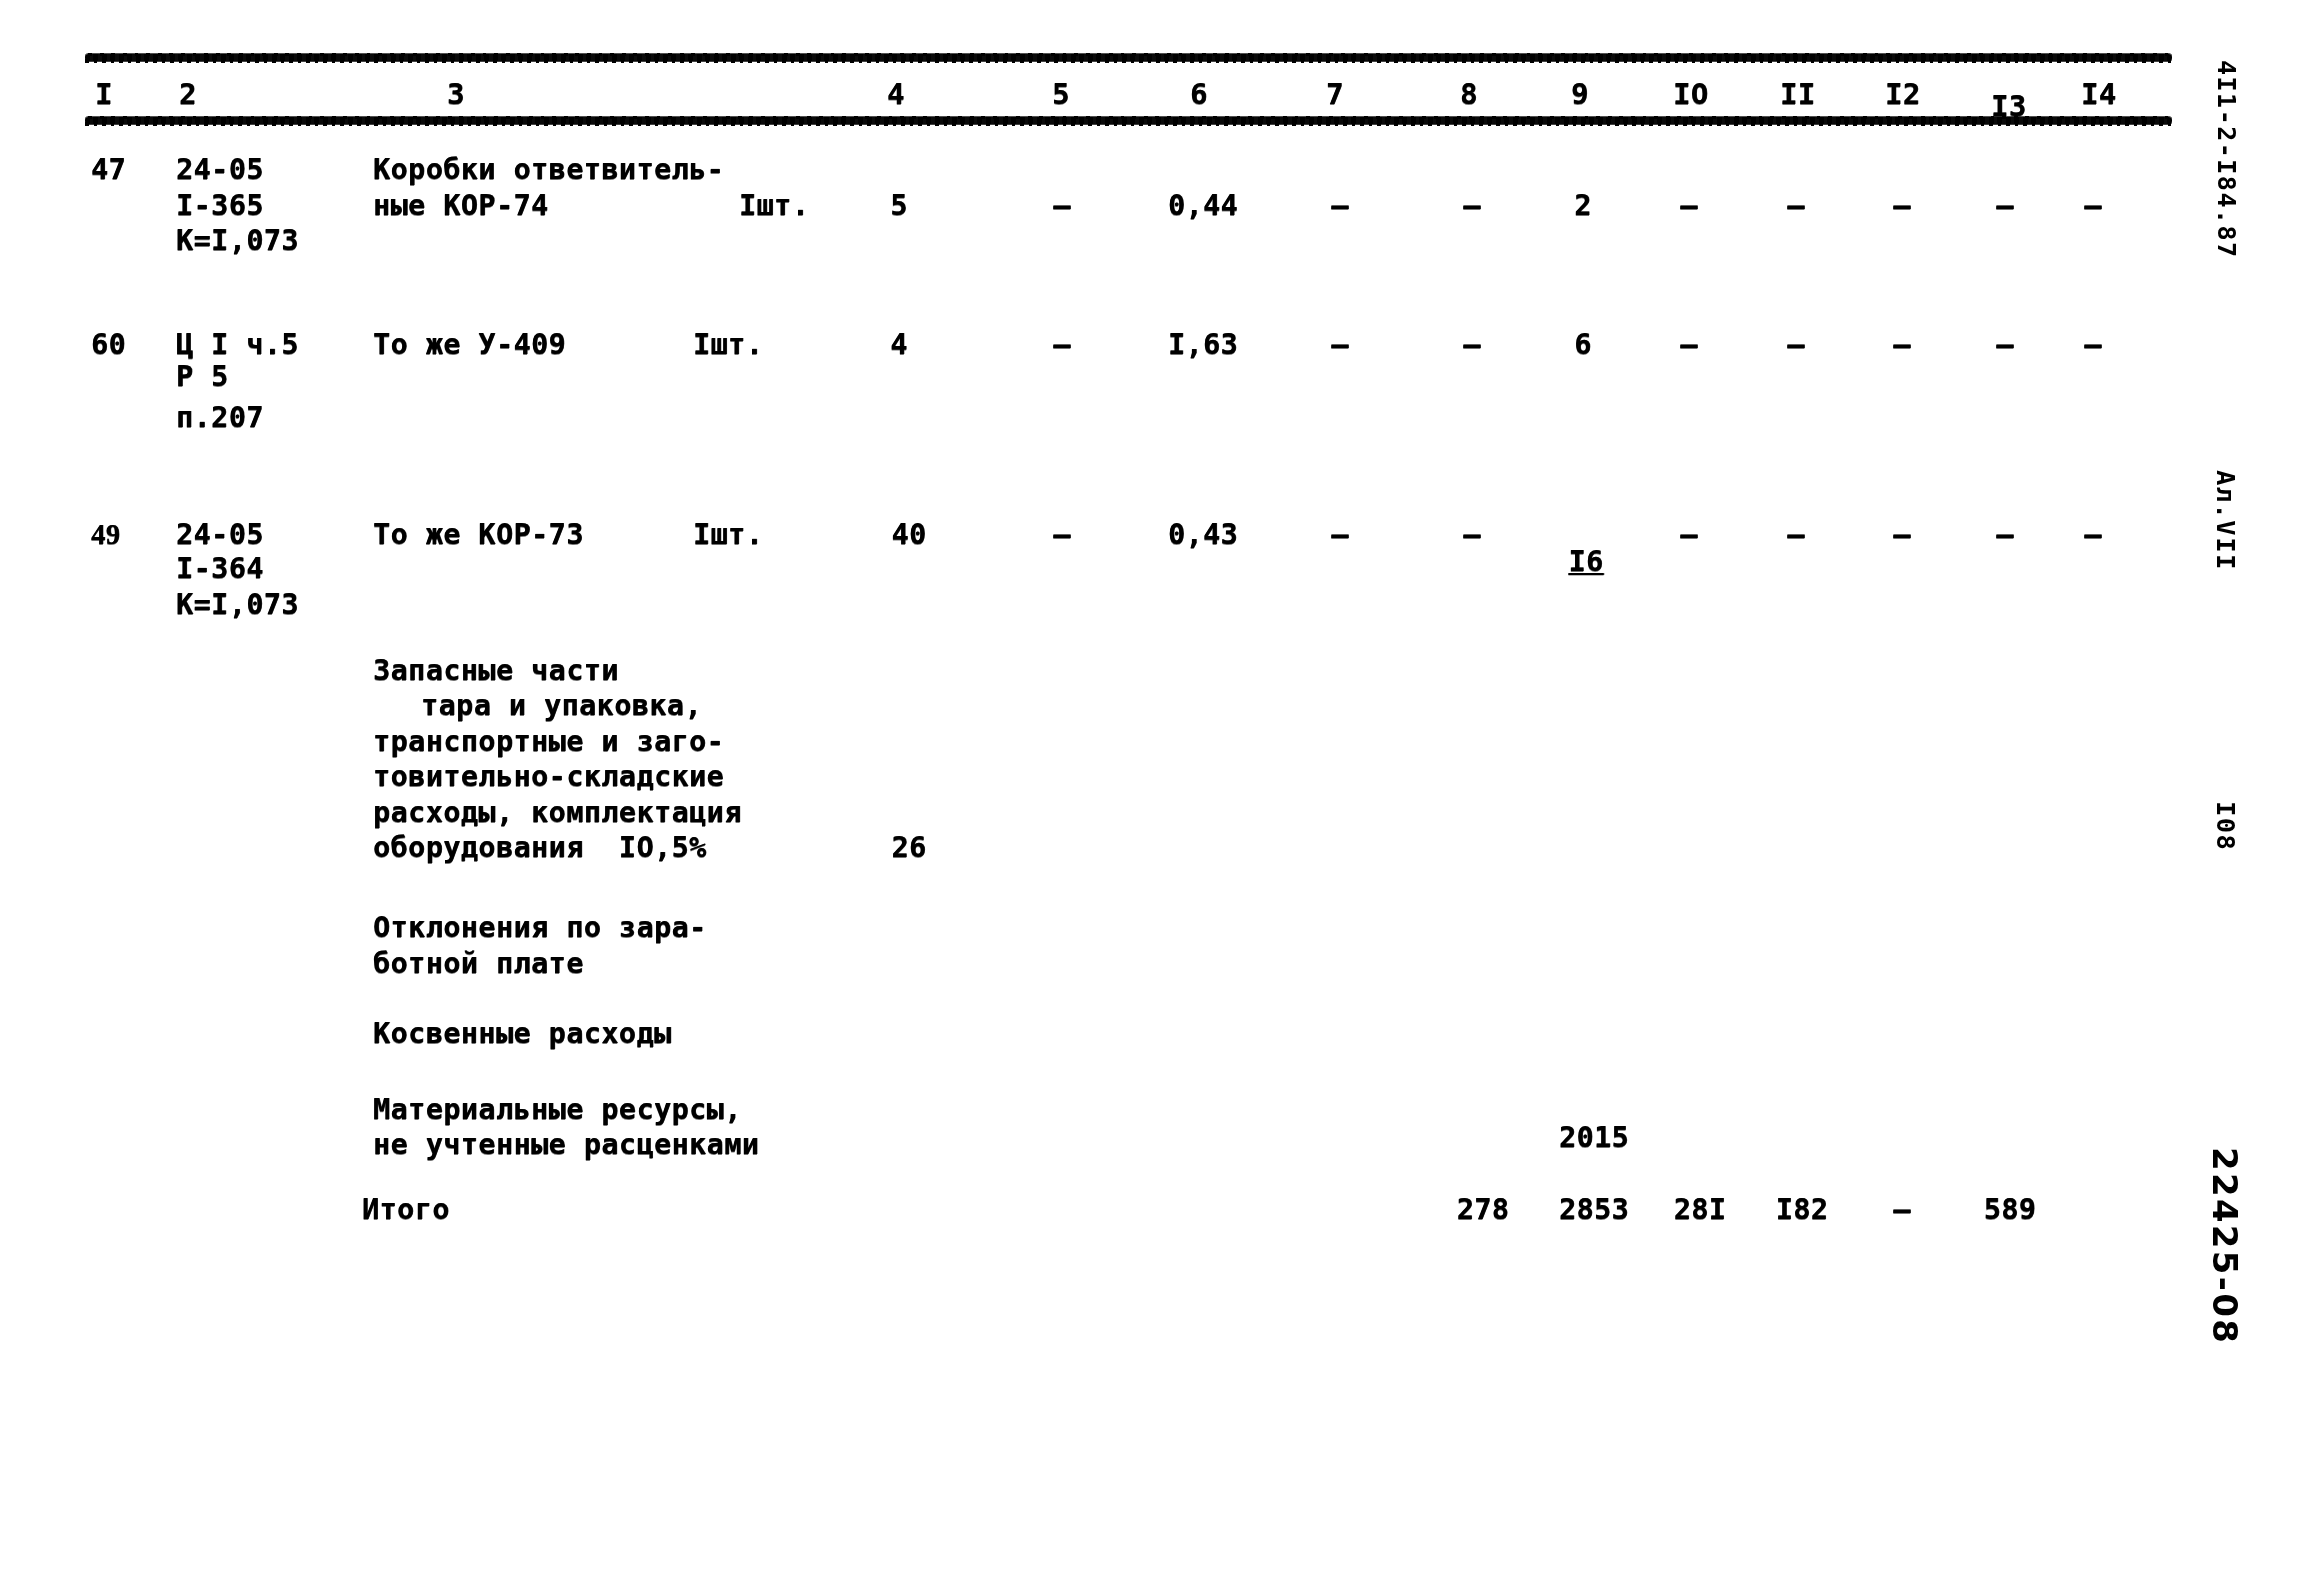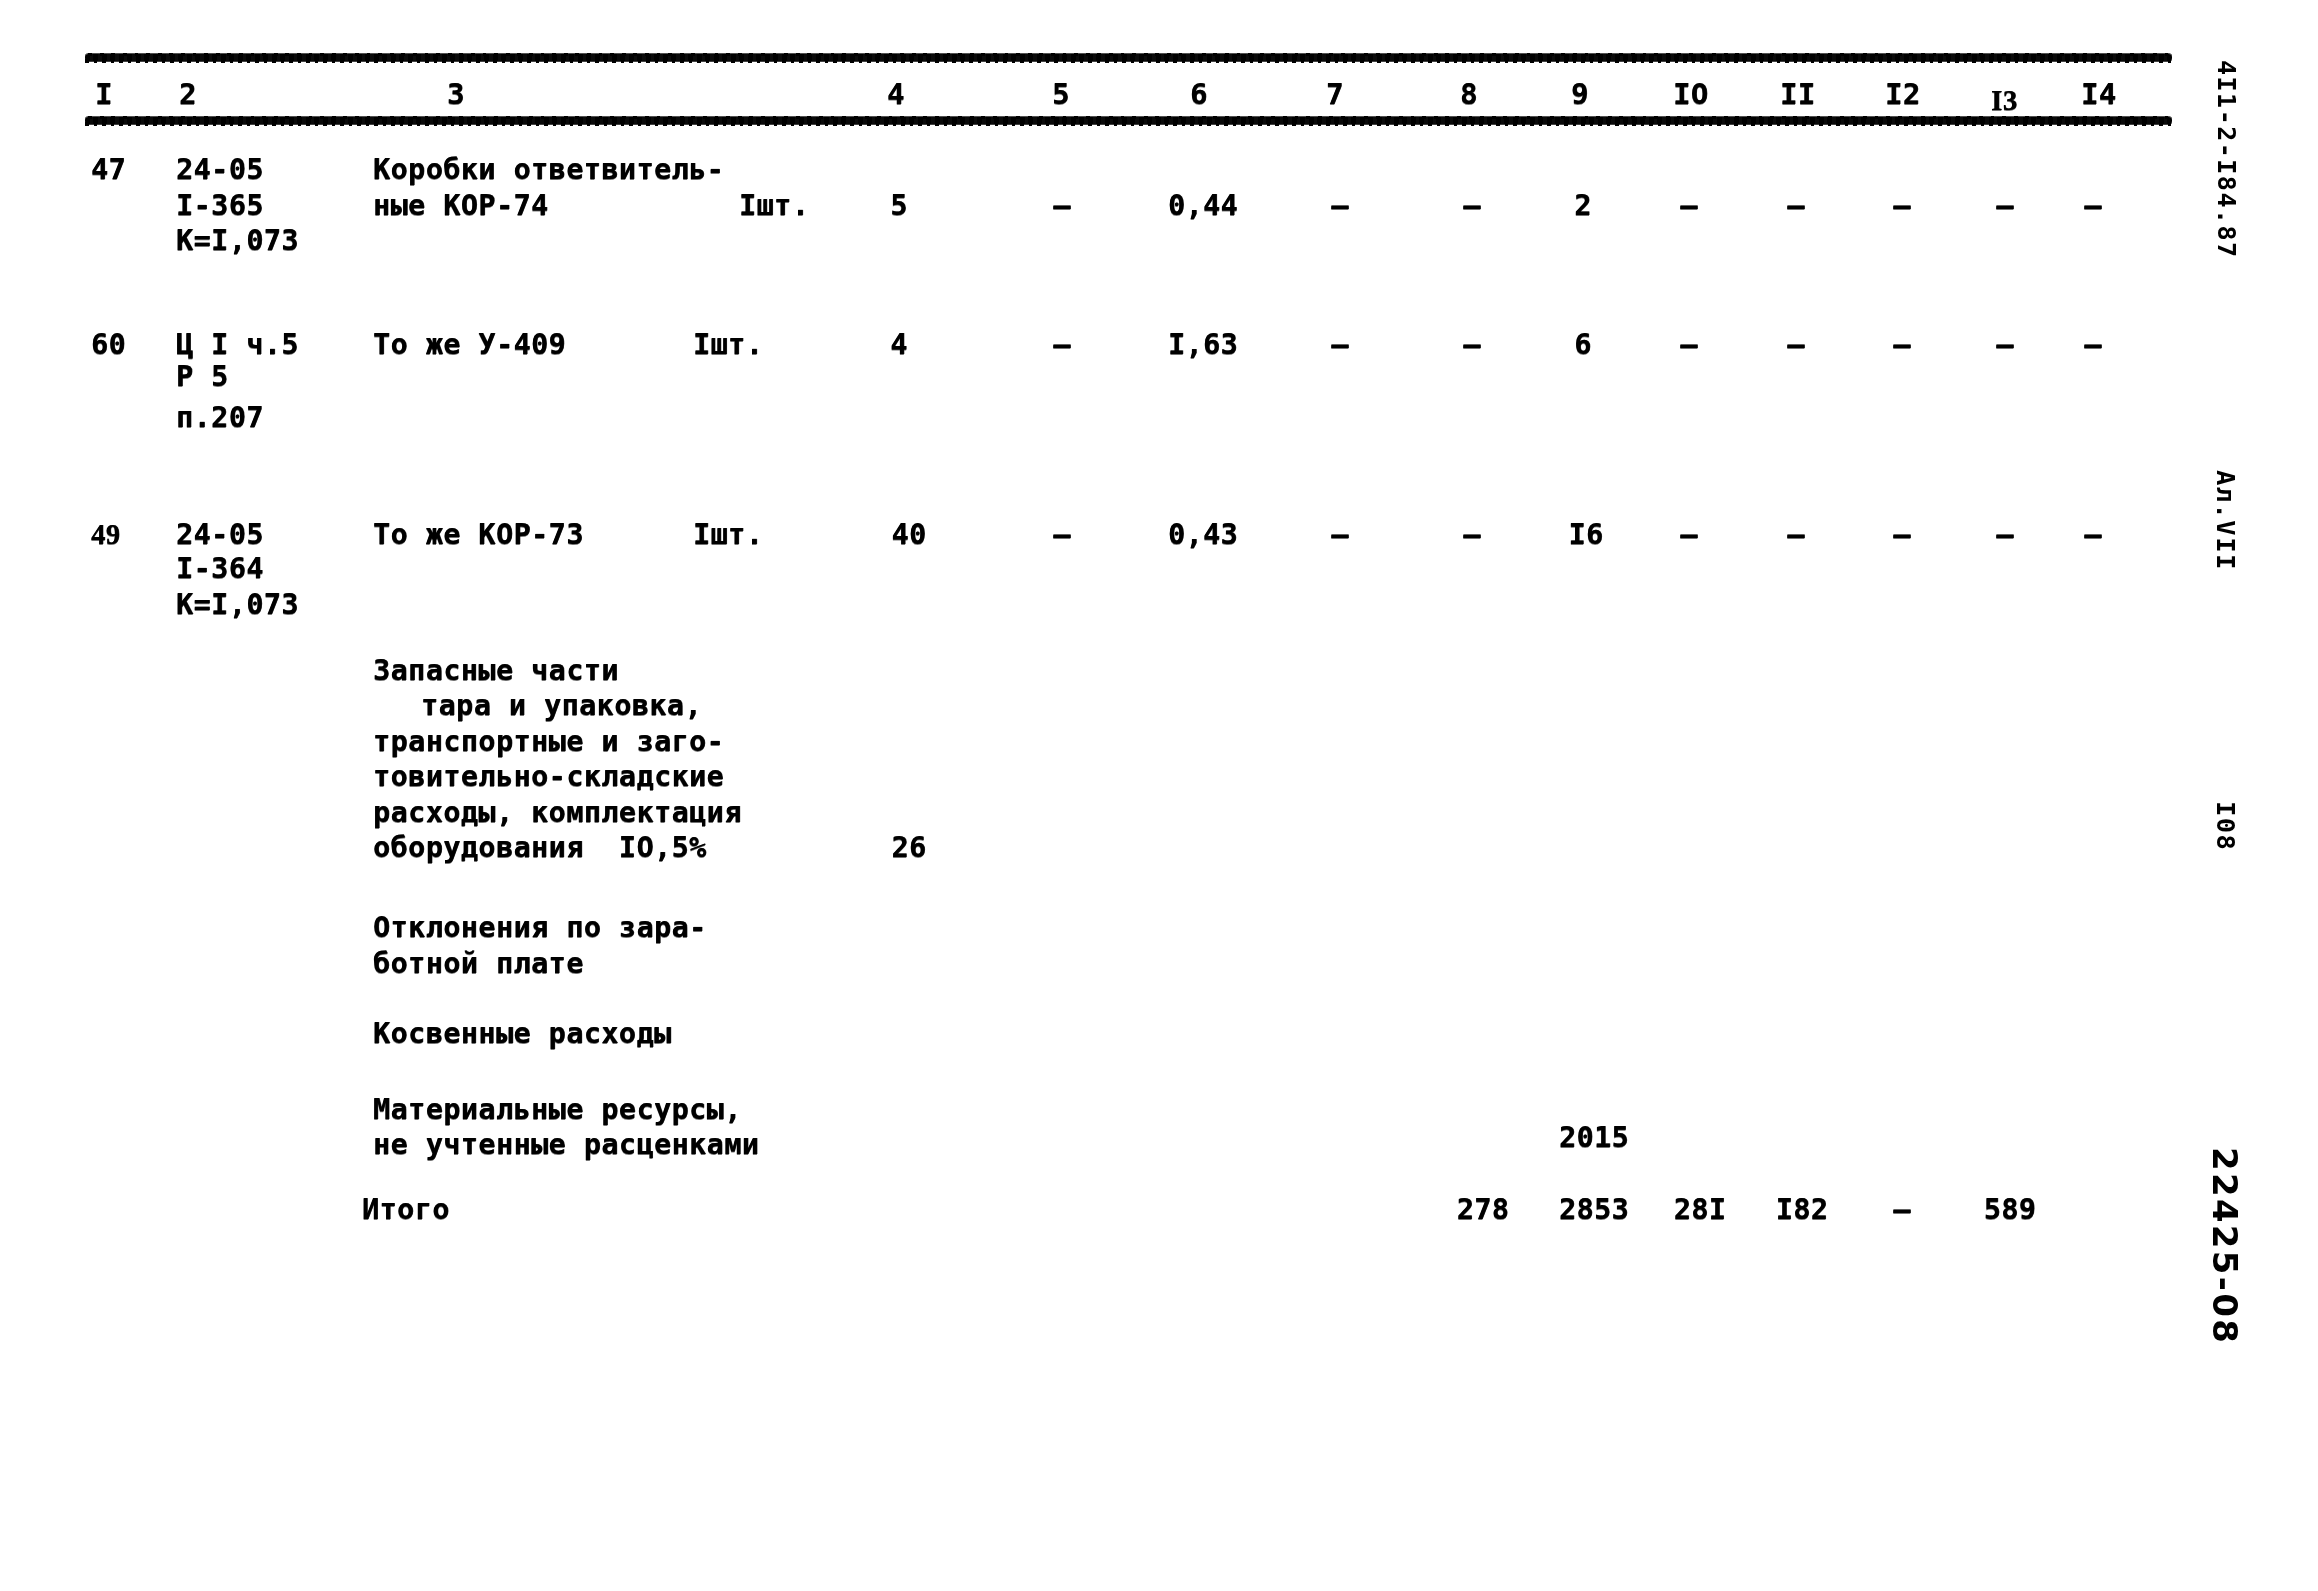--- a/index.html
+++ b/index.html
@@ -116,21 +116,21 @@
   <div class="tw hdr" style="left:447px;  top:77px;">3</div>
   <div class="tw hdr" style="left:887px; top:77px;">4</div>
   <div class="tw hdr" style="left:1052px; top:77px;">5</div>
   <div class="tw hdr" style="left:1190px; top:77px;">6</div>
   <div class="tw hdr" style="left:1326px; top:77px;">7</div>
   <div class="tw hdr" style="left:1460px; top:77px;">8</div>
   <div class="tw hdr" style="left:1571px; top:77px;">9</div>
   <div class="tw hdr" style="left:1673px; top:77px;">IO</div>
   <div class="tw hdr" style="left:1780px; top:77px;">II</div>
   <div class="tw hdr" style="left:1885px; top:77px;">I2</div>
-  <div class="tw hdr" style="left:1991px; top:83px;font-family:Liberation Serif, serif;">I3</div>
+  <div class="tw hdr" style="left:1991px; top:89px;">I3</div>
   <div class="tw hdr" style="left:2081px; top:77px;">I4</div>
 
   <div>
     <div class="tw" style="left:91px; top:152px;">47</div>
 
     <div class="tw" style="left:176px; top:152px;">24-05</div>
     <div class="tw" style="left:176px; top:188px;">I-365</div>
     <div class="tw" style="left:176px; top:223px;">К=I,073</div>
 
     <div class="tw" style="left:373px; top:152px;">Коробки ответвитель-</div>
@@ -181,21 +181,21 @@
     <div class="tw" style="left:176px; top:587px;">К=I,073</div>
 
     <div class="tw" style="left:373px; top:517px;">То же КОР-73</div>
     <div class="tw" style="left:693px; top:517px;">Iшт.</div>
 
     <div class="tw center cell-num" style="left:909px; top:517px;">40</div>
     <div class="tw center cell-num" style="left:1062px; top:517px;">–</div>
     <div class="tw center cell-num" style="left:1203px; top:517px;">0,43</div>
     <div class="tw center cell-num" style="left:1340px; top:517px;">–</div>
     <div class="tw center cell-num" style="left:1472px; top:517px;">–</div>
-    <div class="tw center cell-num" style="left:1586px; top:517px;">I6</div>
+    <div class="tw center cell-num" style="left:1586px; top:544px;text-decoration:underline;">I6</div>
     <div class="tw center cell-num" style="left:1689px; top:517px;">–</div>
     <div class="tw center cell-num" style="left:1796px; top:517px;">–</div>
     <div class="tw center cell-num" style="left:1902px; top:517px;">–</div>
     <div class="tw center cell-num" style="left:2005px; top:517px;">–</div>
     <div class="tw center cell-num" style="left:2093px; top:517px;">–</div>
   </div>
 
   <div>
     <div class="tw blk" style="left:373px; top:653px;">Запасные части</div>
     <div class="tw blk" style="left:373px; top:688px;margin-left:48px;">тара и упаковка,</div>

